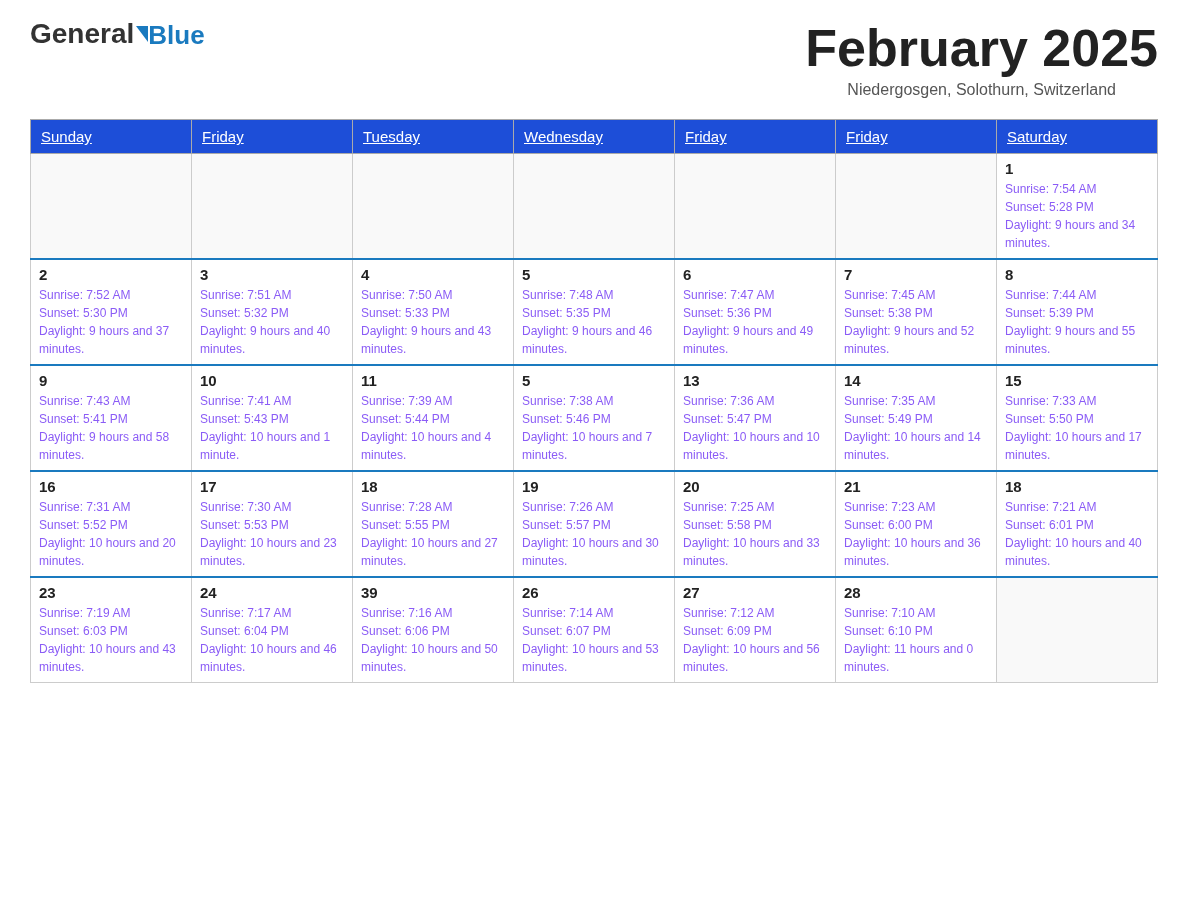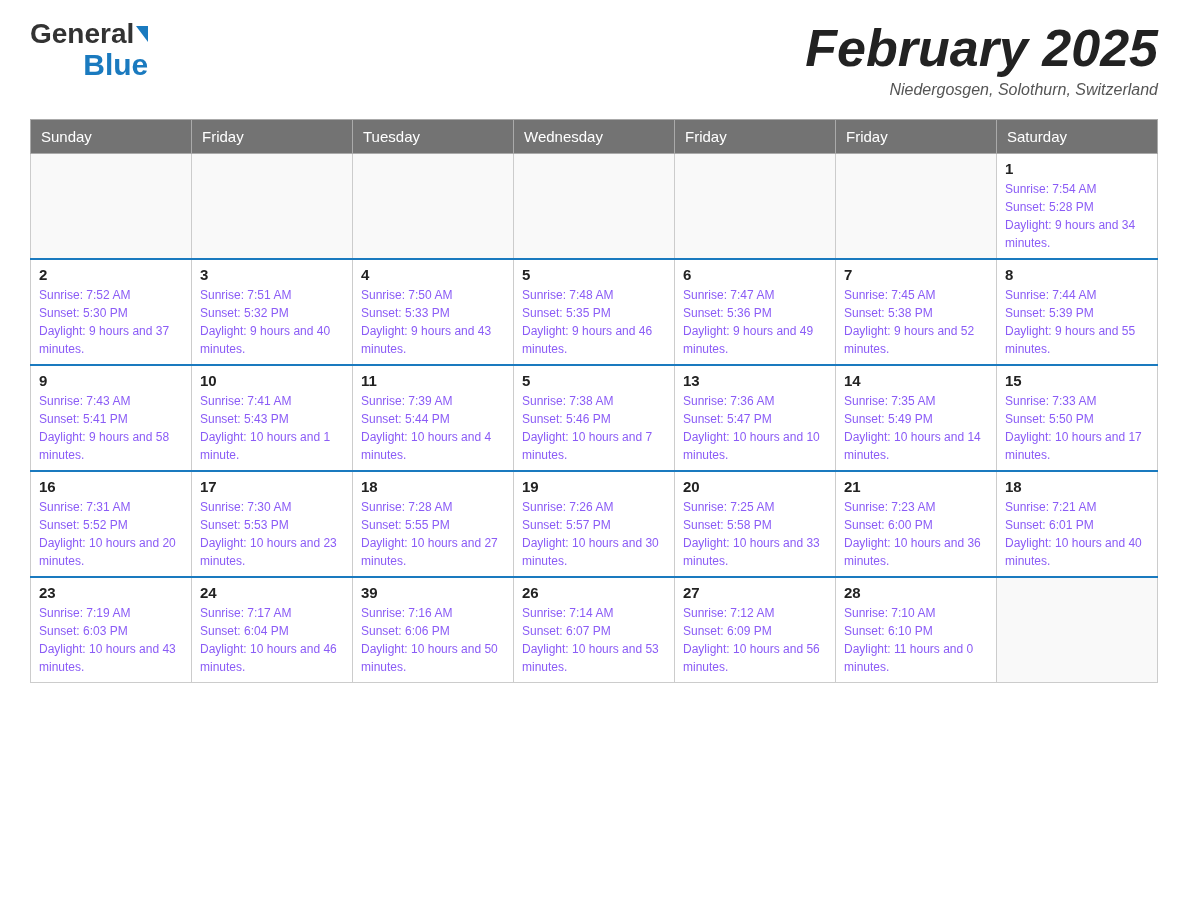--- a/index.html
+++ b/index.html
@@ -10,67 +10,67 @@
       color: #333;
     }
     .header {
       display: flex;
       justify-content: space-between;
       align-items: flex-start;
       margin-bottom: 20px;
     }
     .logo {
       display: flex;
-      flex-direction: column;
-      align-items: flex-end;
+      flex-direction: row;
+      align-items: flex-start;
     }
     .logo-text {
       font-size: 28px;
       font-weight: bold;
       color: #333;
       line-height: 1;
     }
     .logo-line {
       display: flex;
       align-items: center;
     }
     .logo-blue-line {
-      font-size: 30px;
+      font-size: 26px;
       font-weight: bold;
       color: #1a7abf;
       margin-top: 0px;
     }
     .title-area {
-      text-align: right;
-      font-style: italic;
+      text-align: center;
     }
     .month-title {
       font-size: 52px;
       font-weight: bold;
       color: #222;
       line-height: 1.1;
     }
     .subtitle {
       font-size: 16px;
       color: #555;
       margin-top: 4px;
     }
     .calendar {
       width: 100%;
       border-collapse: collapse;
       border: 1px solid #aaa;
     }
     .calendar th {
-      background-color: #737373;
+      background-color: #1d4ed8;
       color: #fff;
       font-size: 15px;
       font-weight: normal;
       padding: 8px 10px;
       text-align: left;
       border: 1px solid #aaa;
+      text-decoration: underline;
     }
     .calendar td {
       vertical-align: top;
       padding: 6px 8px;
       border: 1px solid #ccc;
       width: 14.28%;
       min-height: 100px;
       font-size: 12.5px;
       color: #333;
       background: #fff;

